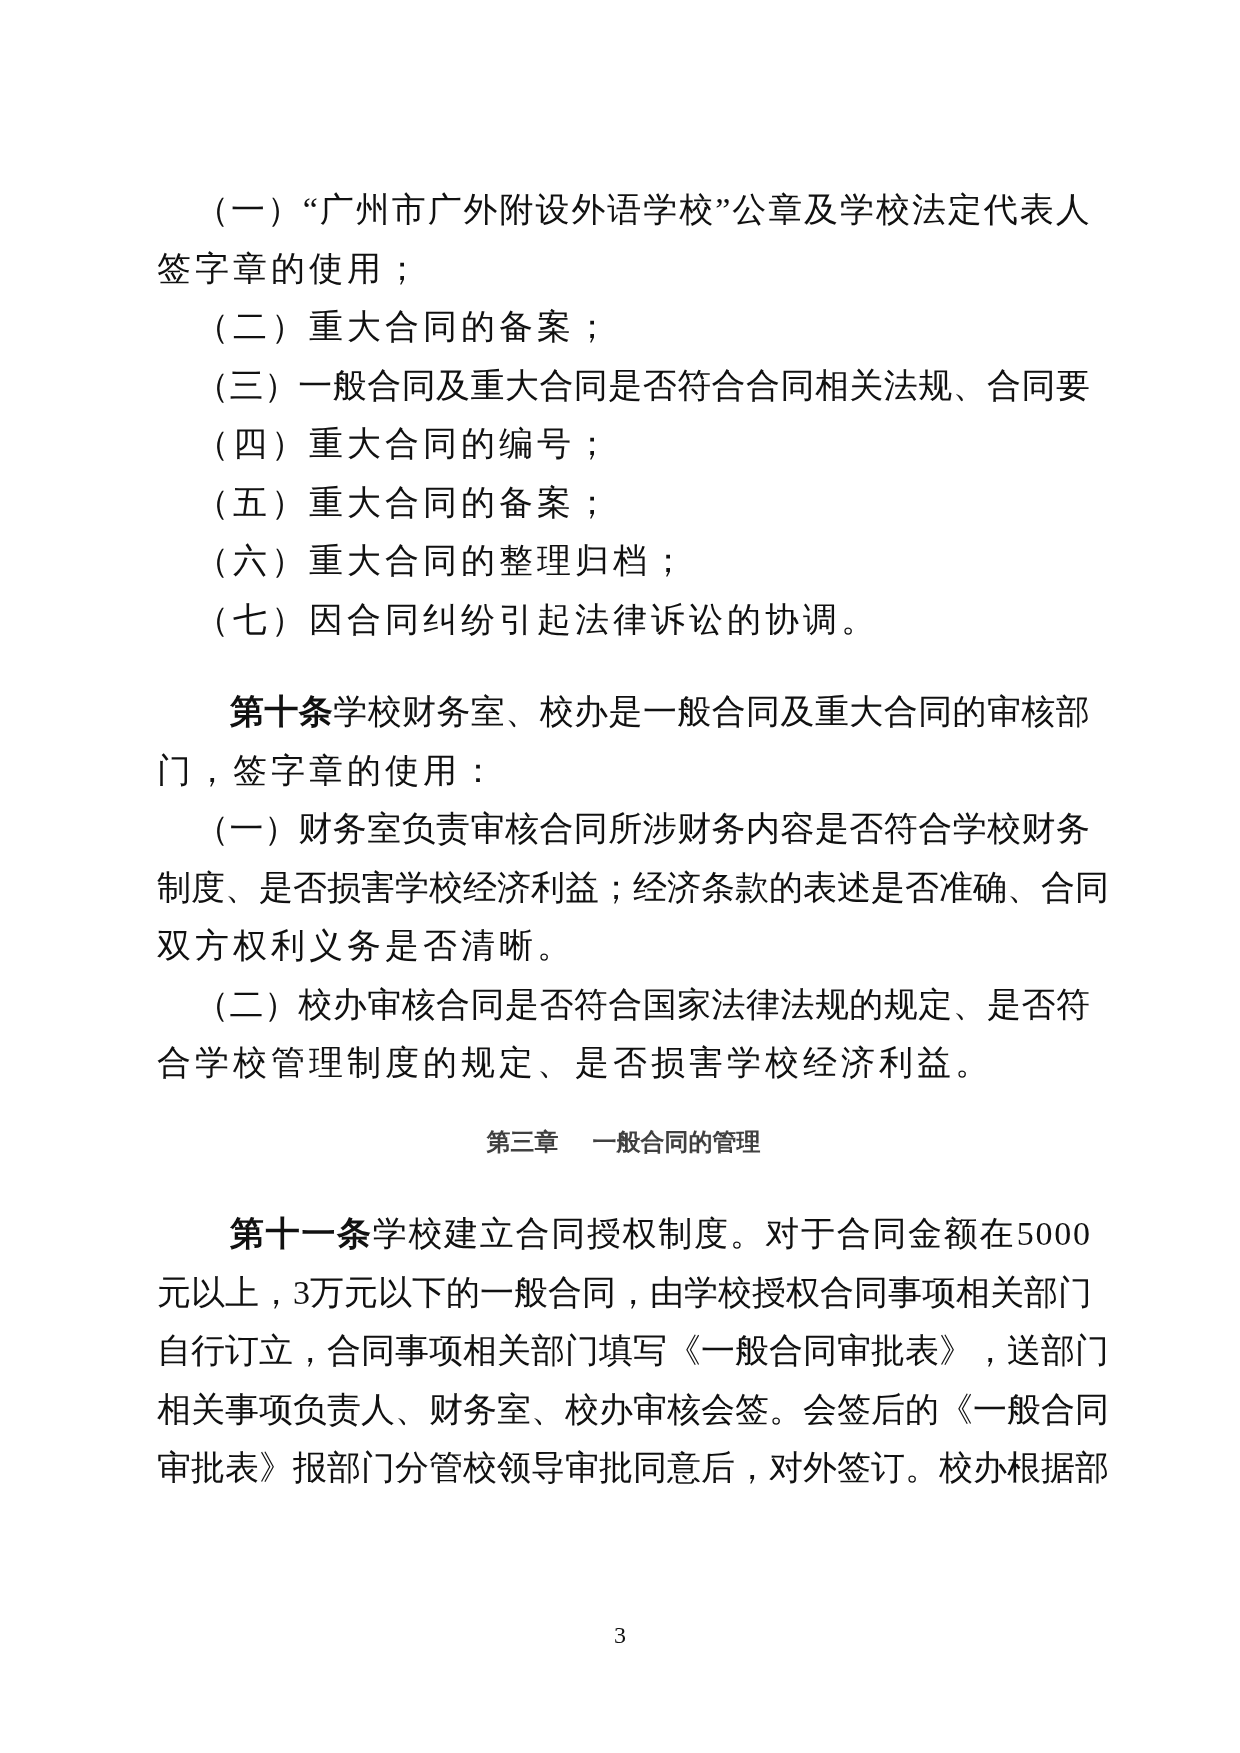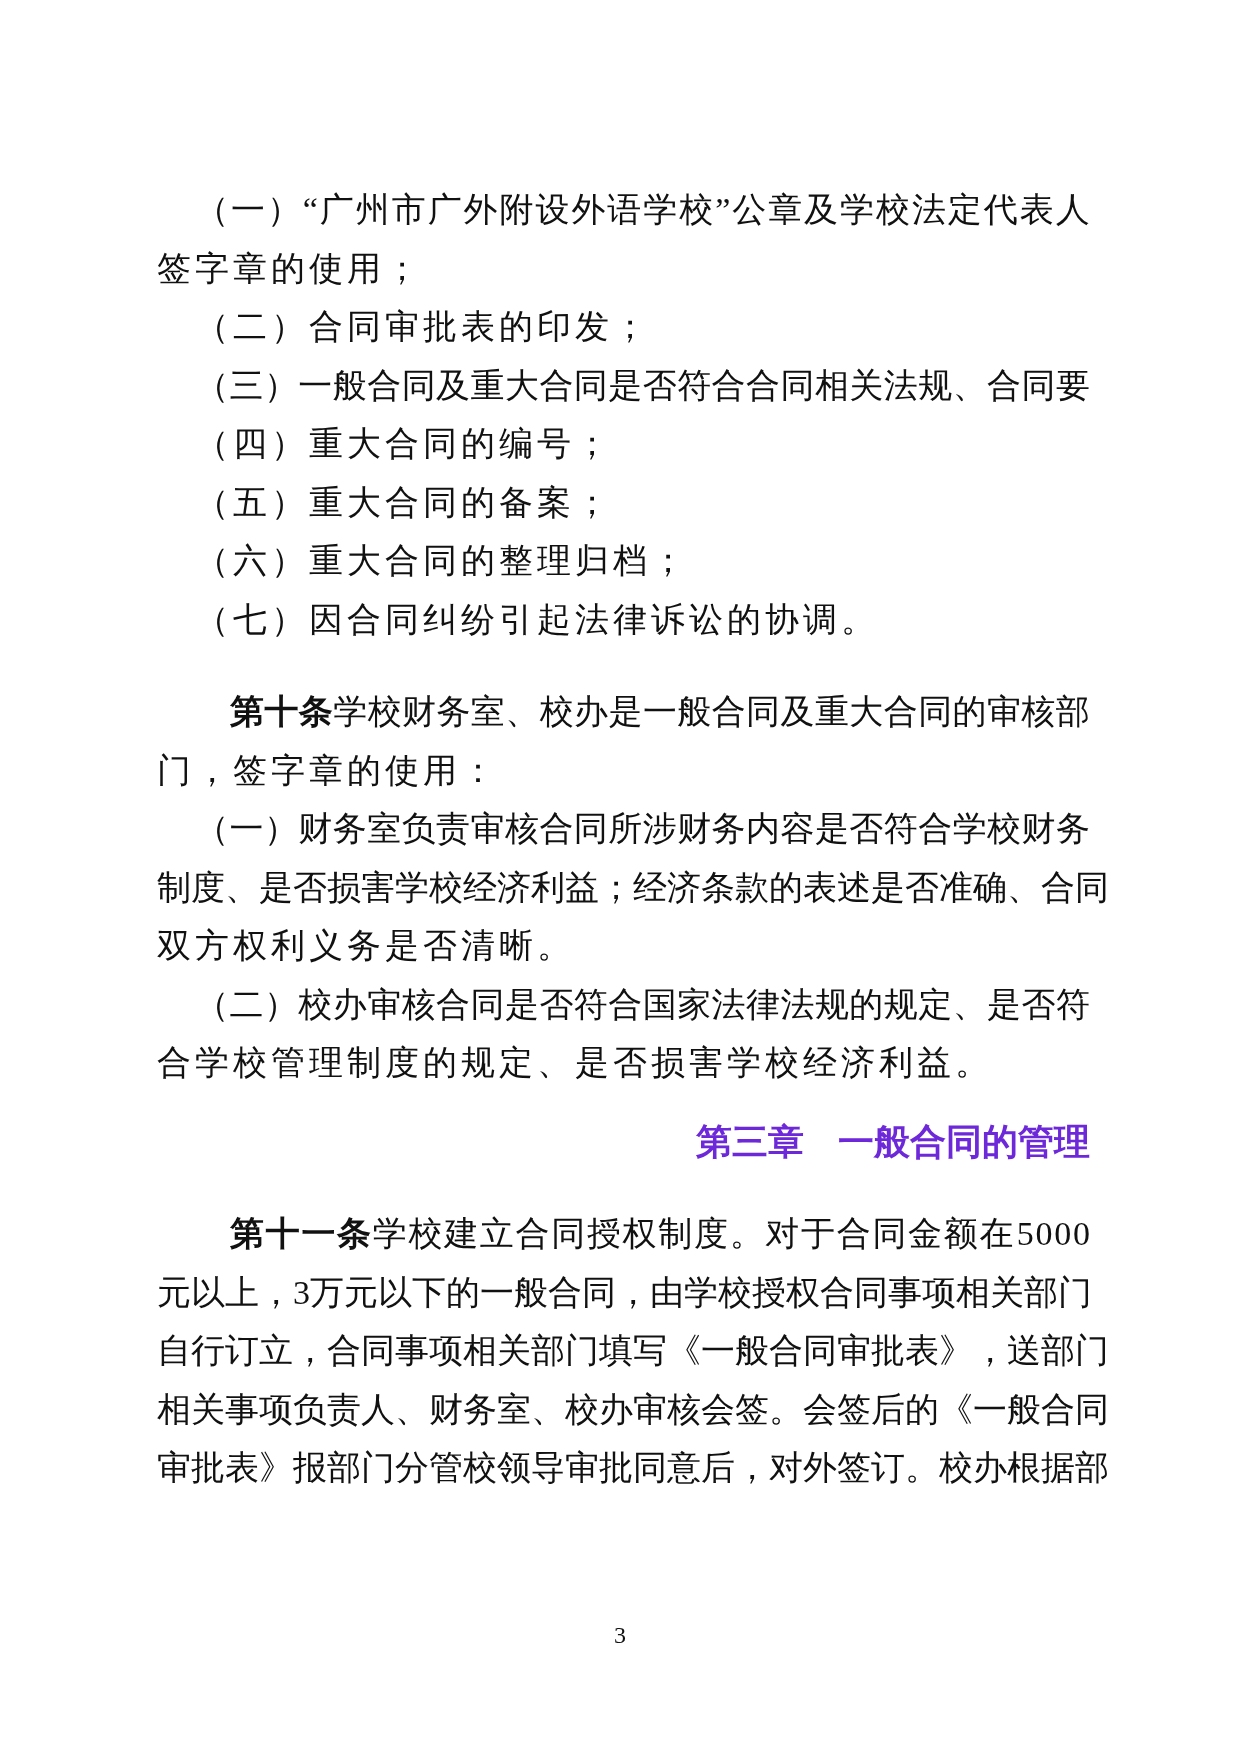--- a/index.html
+++ b/index.html
@@ -39,25 +39,25 @@
   .indent-paren { padding-left: 38px; }
   .indent-lead  { padding-left: 73px; }
   .lead {
     font-weight: bold;
   }
   .block-b { margin-top: 34px; }
   .heading-row {
     margin-top: 20px;
     height: 58.5px;
     line-height: 58.5px;
-    text-align: right;
+    text-align: center;
     font-family: "DejaVu Sans", "Liberation Sans", sans-serif;
     font-weight: bold;
-    font-size: 36px;
-    color: #6d28d9;
+    font-size: 24px;
+    color: #404040;
   }
   .heading-row .chapter { margin-right: 34px; }
   .block-c { margin-top: 34px; }
   .pagenum {
     position: absolute;
     left: 0;
     top: 1618px;
     width: 100%;
     text-align: center;
     font-size: 24px;
@@ -95,21 +95,21 @@
           <span class="">及</span>
           <span class="">学</span>
           <span class="">校</span>
           <span class="">法</span>
           <span class="">定</span>
           <span class="">代</span>
           <span class="">表</span>
           <span class="">人</span>
         </div>
       <div class="line"><span>签字章的使用；</span></div>
-      <div class="line indent-paren"><span>（二）合同审批表的印发；</span></div>
+      <div class="line indent-paren"><span>（二）重大合同的备案；</span></div>
       <div class="line justify indent-paren">
           <span class="">（</span>
           <span class="">三</span>
           <span class="">）</span>
           <span class="">一</span>
           <span class="">般</span>
           <span class="">合</span>
           <span class="">同</span>
           <span class="">及</span>
           <span class="">重</span>

